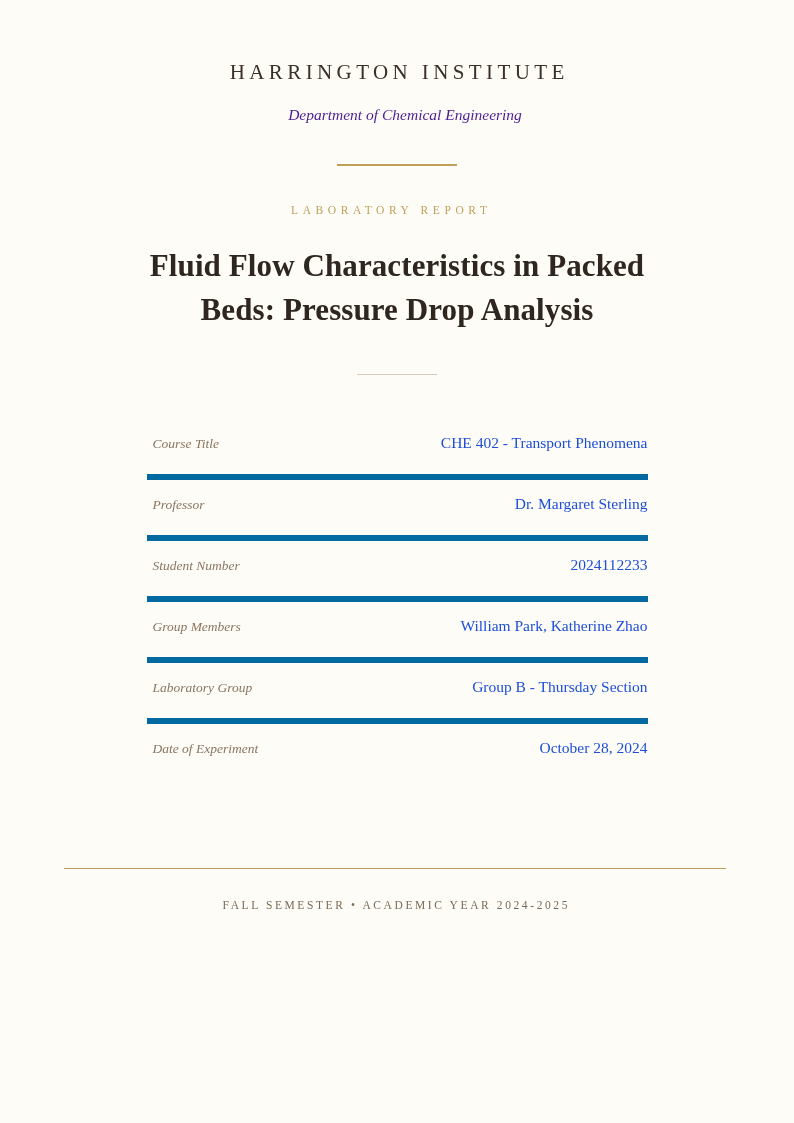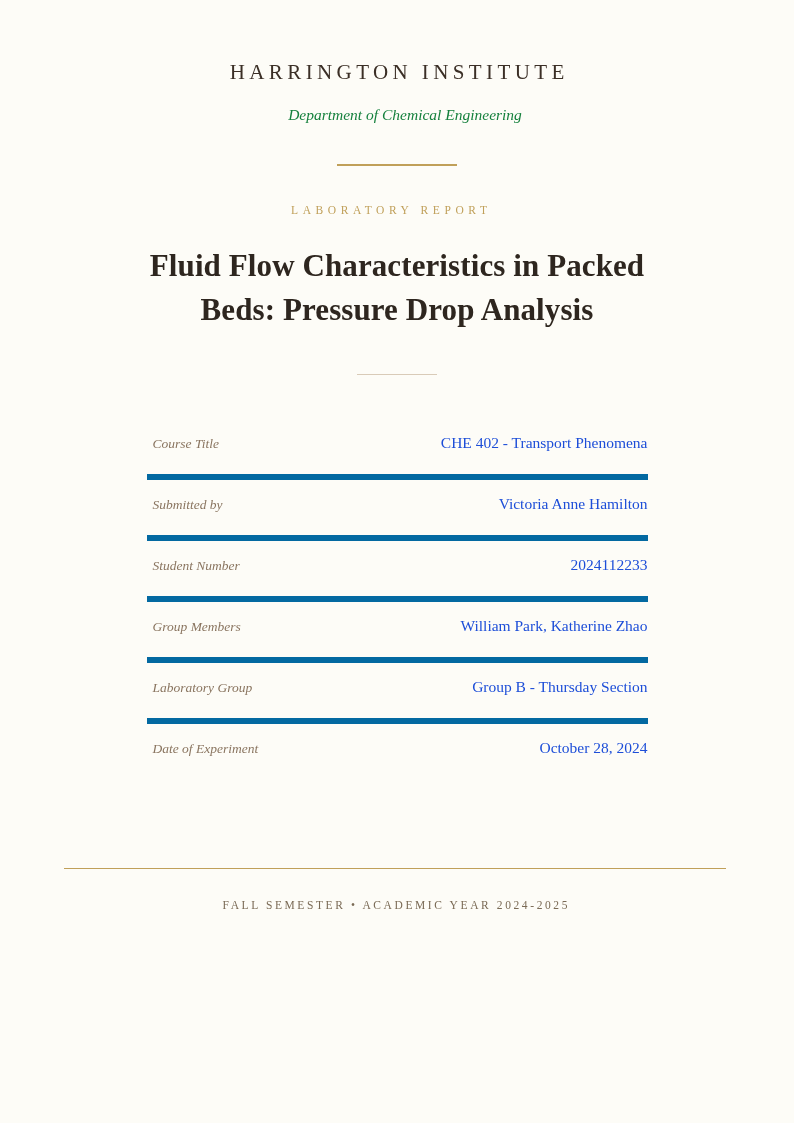--- a/index.html
+++ b/index.html
@@ -34,21 +34,21 @@
     text-indent: 4.4px;
     color: #3b2f26;
     line-height: 1.2;
     margin: 0;
   }
 
   .department {
     text-align: center;
     font-style: italic;
     font-size: 15.5px;
-    color: #15803d;
+    color: #4c1d95;
     margin: 21px 0 0 0;
     line-height: 1.2;
     padding-left: 16px;
   }
 
   .rule-gold {
     width: 120px;
     height: 2px;
     background: #c0a059;
     border: 0;
@@ -159,22 +159,22 @@
 
     <hr class="rule-small">
 
     <table class="meta-table">
       <tbody>
         <tr class="meta-row">
           <th class="meta-label">Course Title</th>
           <td class="meta-value">CHE 402 - Transport Phenomena</td>
         </tr>
         <tr class="meta-row">
-          <th class="meta-label">Submitted by</th>
-          <td class="meta-value">Victoria Anne Hamilton</td>
+          <th class="meta-label">Professor</th>
+          <td class="meta-value">Dr. Margaret Sterling</td>
         </tr>
         <tr class="meta-row">
           <th class="meta-label">Student Number</th>
           <td class="meta-value">2024112233</td>
         </tr>
         <tr class="meta-row">
           <th class="meta-label">Group Members</th>
           <td class="meta-value">William Park, Katherine Zhao</td>
         </tr>
         <tr class="meta-row">

